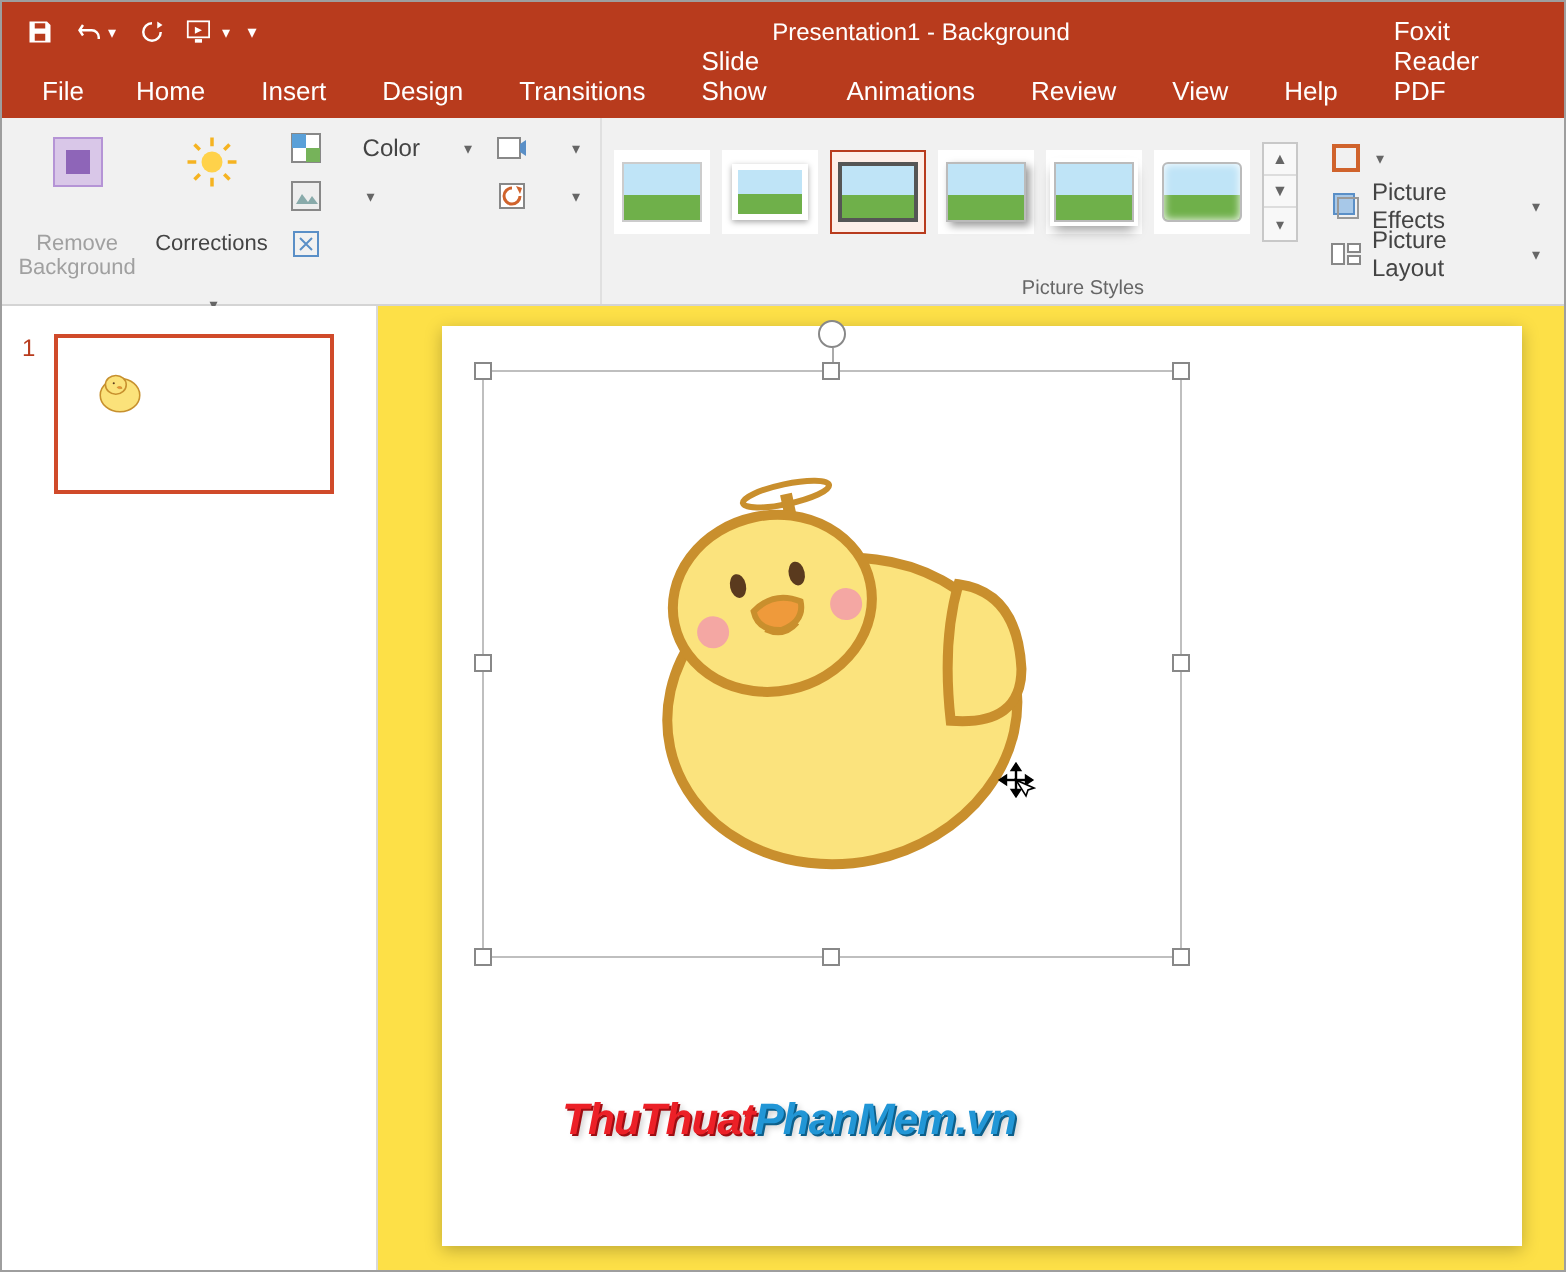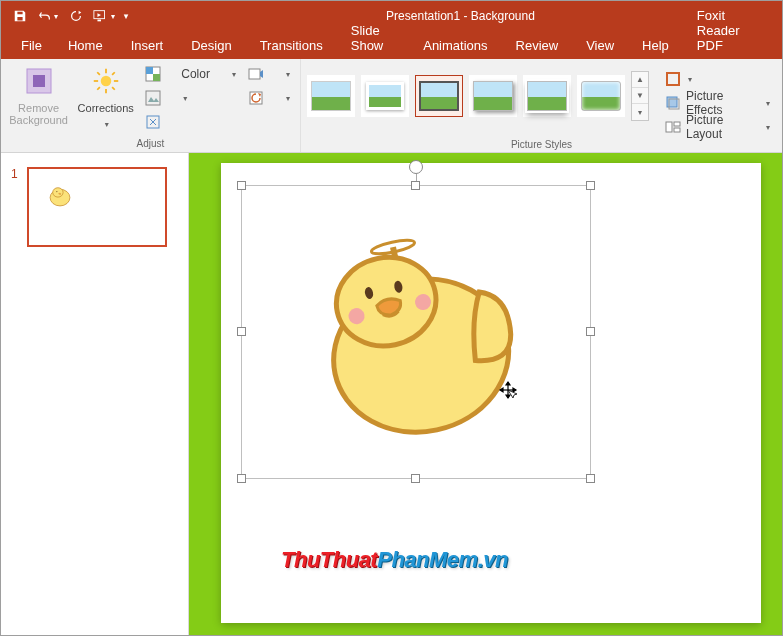--- a/index.html
+++ b/index.html
@@ -13,21 +13,21 @@
 
 .tabbar { height: 28px; background: #b83b1d; display: flex; align-items: flex-end; color: #fff; font-size: 13px; padding-left: 8px; }
 .tab { padding: 6px 14px 6px; cursor: pointer; }
 .tab.file { padding-left: 12px; padding-right: 12px; }
 
 .ribbon { height: 94px; background: #f1f1f1; border-bottom: 1px solid #d4d4d4; display: flex; }
 .rgroup { border-right: 1px solid #e0e0e0; display: flex; flex-direction: column; }
 .rgroup-body { flex: 1; display: flex; align-items: flex-start; padding: 4px 6px 0; gap: 4px; }
 .rgroup-label { font-size: 10px; color: #666; text-align: center; padding-bottom: 3px; }
 
-.big-btn { width: 64px; display: flex; flex-direction: column; align-items: center; gap: 5px; font-size: 11px; color: #a0a0a0; text-align: center; line-height: 12px; padding-top: 2px; }
+.big-btn { width: 64px; display: flex; flex-direction: column; align-items: center; gap: 19px; font-size: 11px; color: #a0a0a0; text-align: center; line-height: 12px; padding-top: 2px; }
 .big-btn.enabled { color: #444; }
 .corrections-icon { width: 32px; height: 32px; display: flex; align-items: center; justify-content: center; }
 
 .mini-col { display: flex; flex-direction: column; gap: 2px; }
 .mini-row { display: flex; align-items: center; gap: 20px; font-size: 12px; color: #444; height: 22px; padding: 0 4px; }
 .mini-ico { width: 16px; height: 16px; display: flex; align-items: center; justify-content: center; }
 .dd-arr { font-size: 8px; color: #666; margin-left: 2px; }
 
 .gallery { display: flex; align-items: center; gap: 6px; padding-top: 8px; }
 .thumb { width: 48px; height: 42px; border: 1px solid transparent; display: flex; align-items: center; justify-content: center; background: #fff; }
@@ -43,21 +43,21 @@
 .pic-tools { display: flex; flex-direction: column; gap: 0; padding-top: 4px; }
 .pt-row { display: flex; align-items: center; gap: 5px; font-size: 12px; color: #444; height: 24px; padding: 0 6px; }
 
 .workspace { display: flex; height: calc(636px - 30px - 28px - 94px - 2px); }
 .slide-panel { width: 188px; background: #fff; border-right: 1px solid #d9d9d9; padding: 14px 10px; }
 .slide-row { display: flex; gap: 6px; }
 .slide-num { font-size: 12px; color: #b83b1d; width: 10px; }
 .slide-thumb { width: 140px; height: 80px; border: 2px solid #d04a2a; background: #fff; position: relative; }
 .slide-thumb-inner { position: absolute; left: 18px; top: 14px; }
 
-.canvas-area { flex: 1; background: #84cc16; position: relative; overflow: hidden; }
+.canvas-area { flex: 1; background: #fde047; position: relative; overflow: hidden; }
 .slide-canvas { position: absolute; left: 32px; top: 10px; width: 540px; height: 460px; background: #fff; box-shadow: 0 2px 8px rgba(0,0,0,0.25); }
 .rot-handle { position: absolute; left: 50%; top: -26px; transform: translateX(-50%); width: 14px; height: 14px; border: 1px solid #888; border-radius: 50%; background: #fff; }
 .rot-stem { position: absolute; left: 50%; top: -12px; width: 1px; height: 12px; background: #aaa; }
 .sel-box { position: absolute; left: 20px; top: 22px; width: 350px; height: 294px; border: 1px solid #bfbfbf; }
 .handle { position: absolute; width: 9px; height: 9px; background: #fff; border: 1px solid #888; }
 .h-tl { left: -5px; top: -5px; } .h-tm { left: 50%; top: -5px; margin-left: -5px; } .h-tr { right: -5px; top: -5px; }
 .h-ml { left: -5px; top: 50%; margin-top: -5px; } .h-mr { right: -5px; top: 50%; margin-top: -5px; }
 .h-bl { left: -5px; bottom: -5px; } .h-bm { left: 50%; bottom: -5px; margin-left: -5px; } .h-br { right: -5px; bottom: -5px; }
 
 .chick { position: absolute; left: 60px; top: 40px; }

